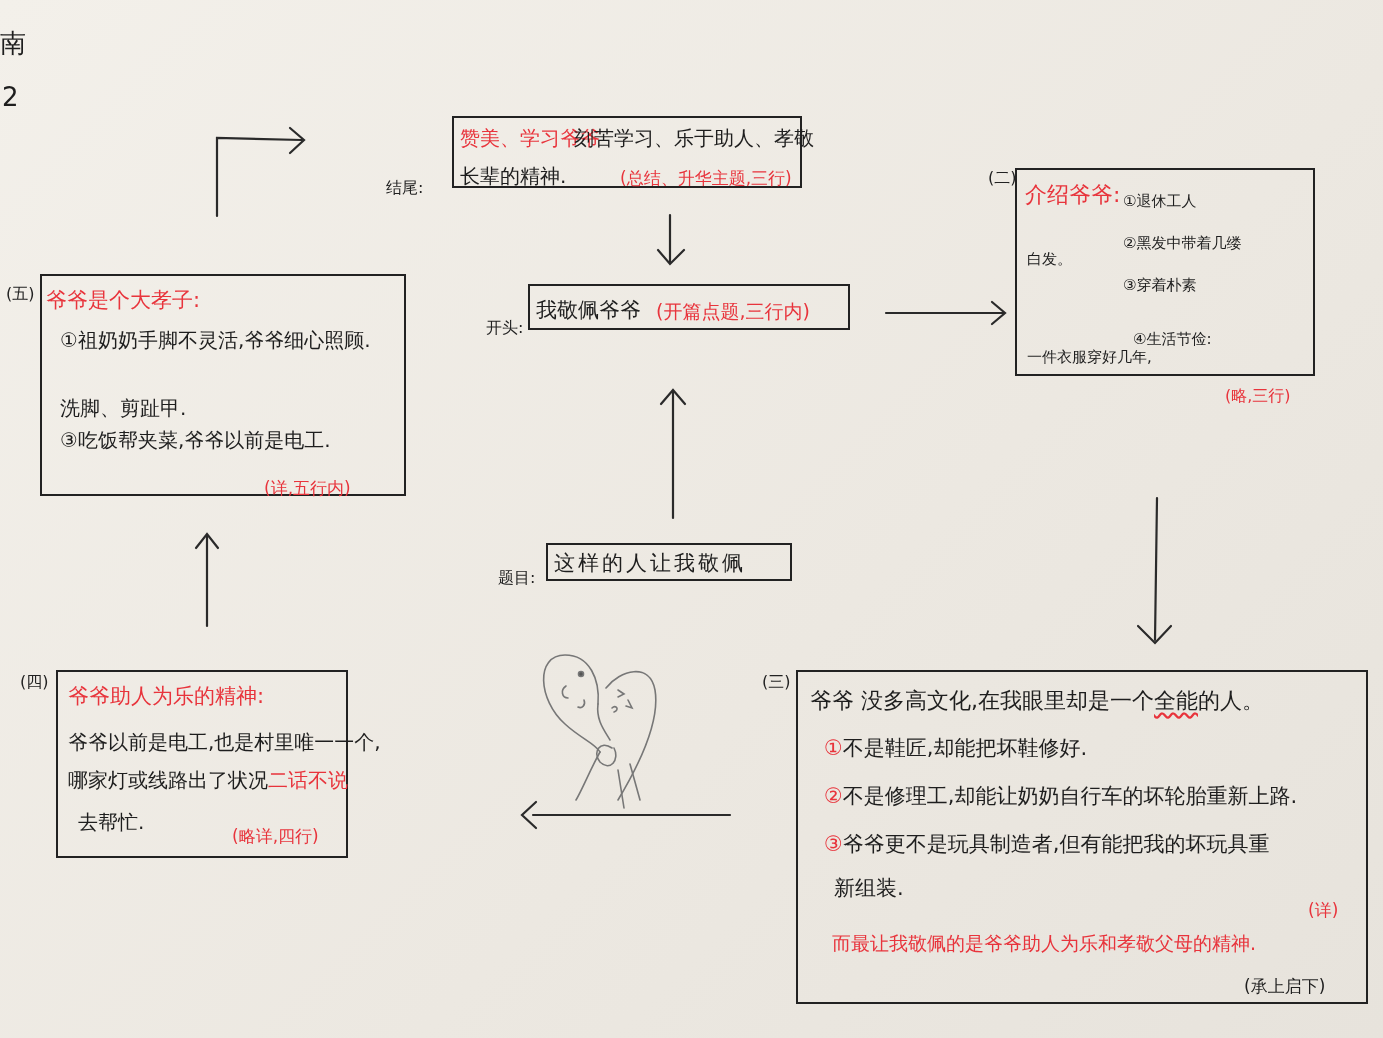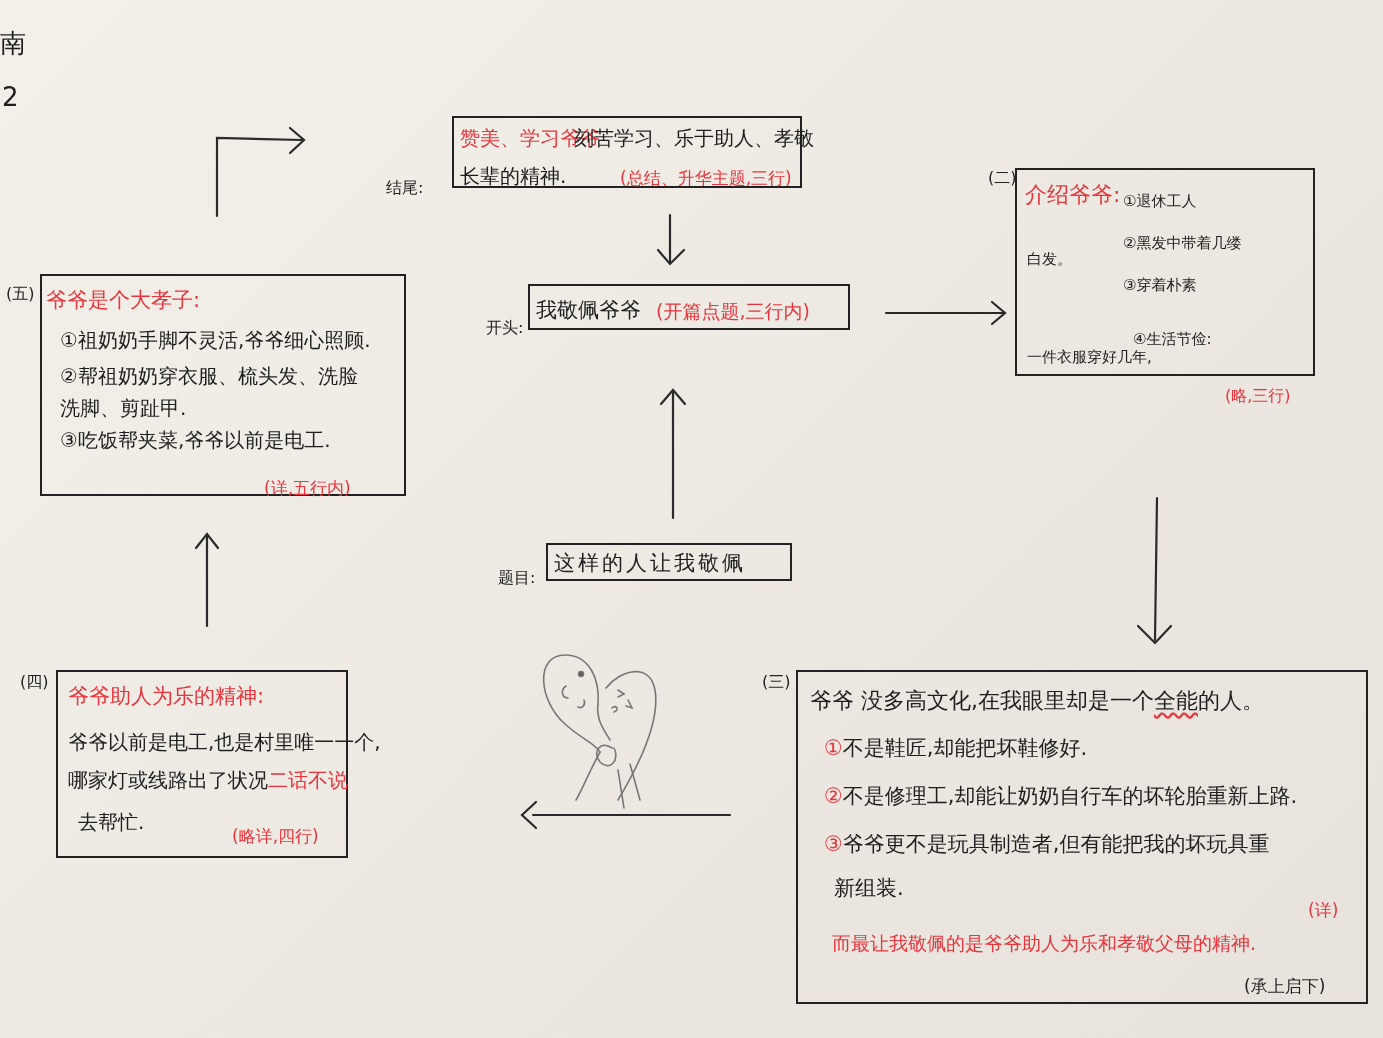--- a/index.html
+++ b/index.html
@@ -51,21 +51,20 @@
   <div class="t blk" style="left:106px;top:108px;">③穿着朴素</div>
   <div class="t blk" style="left:116px;top:150px;margin-top:12px;">④生活节俭:</div>
   <div class="t blk" style="left:10px;top:180px;">一件衣服穿好几年,</div>
   <div class="t red" style="left:208px;top:218px;font-size:16px;">(略,三行)</div>
 </div>
 
 <div class="lbl" style="left:6px;top:284px;">(五)</div>
 <div class="box" style="left:40px;top:274px;width:366px;height:222px;">
   <div class="t red" style="left:4px;top:14px;font-size:21px;">爷爷是个大孝子:</div>
   <div class="t blk" style="left:18px;top:54px;font-size:20px;">①祖奶奶手脚不灵活,爷爷细心照顾.</div>
-  <div class="t blk" style="left:18px;top:90px;font-size:20px;">②帮祖奶奶穿衣服、梳头发、洗脸</div>
   <div class="t blk" style="left:18px;top:122px;font-size:20px;">洗脚、剪趾甲.</div>
   <div class="t blk" style="left:18px;top:154px;font-size:20px;">③吃饭帮夹菜,爷爷以前是电工.</div>
   <div class="t red" style="left:222px;top:204px;font-size:17px;">(详,五行内)</div>
 </div>
 
 <div class="lbl" style="left:20px;top:672px;">(四)</div>
 <div class="box" style="left:56px;top:670px;width:292px;height:188px;">
   <div class="t red" style="left:10px;top:14px;font-size:21px;">爷爷助人为乐的精神:</div>
   <div class="t blk" style="left:10px;top:60px;font-size:20px;">爷爷以前是电工,也是村里唯一一个,</div>
   <div class="t blk" style="left:10px;top:98px;font-size:20px;"><span>哪家灯或线路出了状况</span><span class="red">二话不说</span></div>

